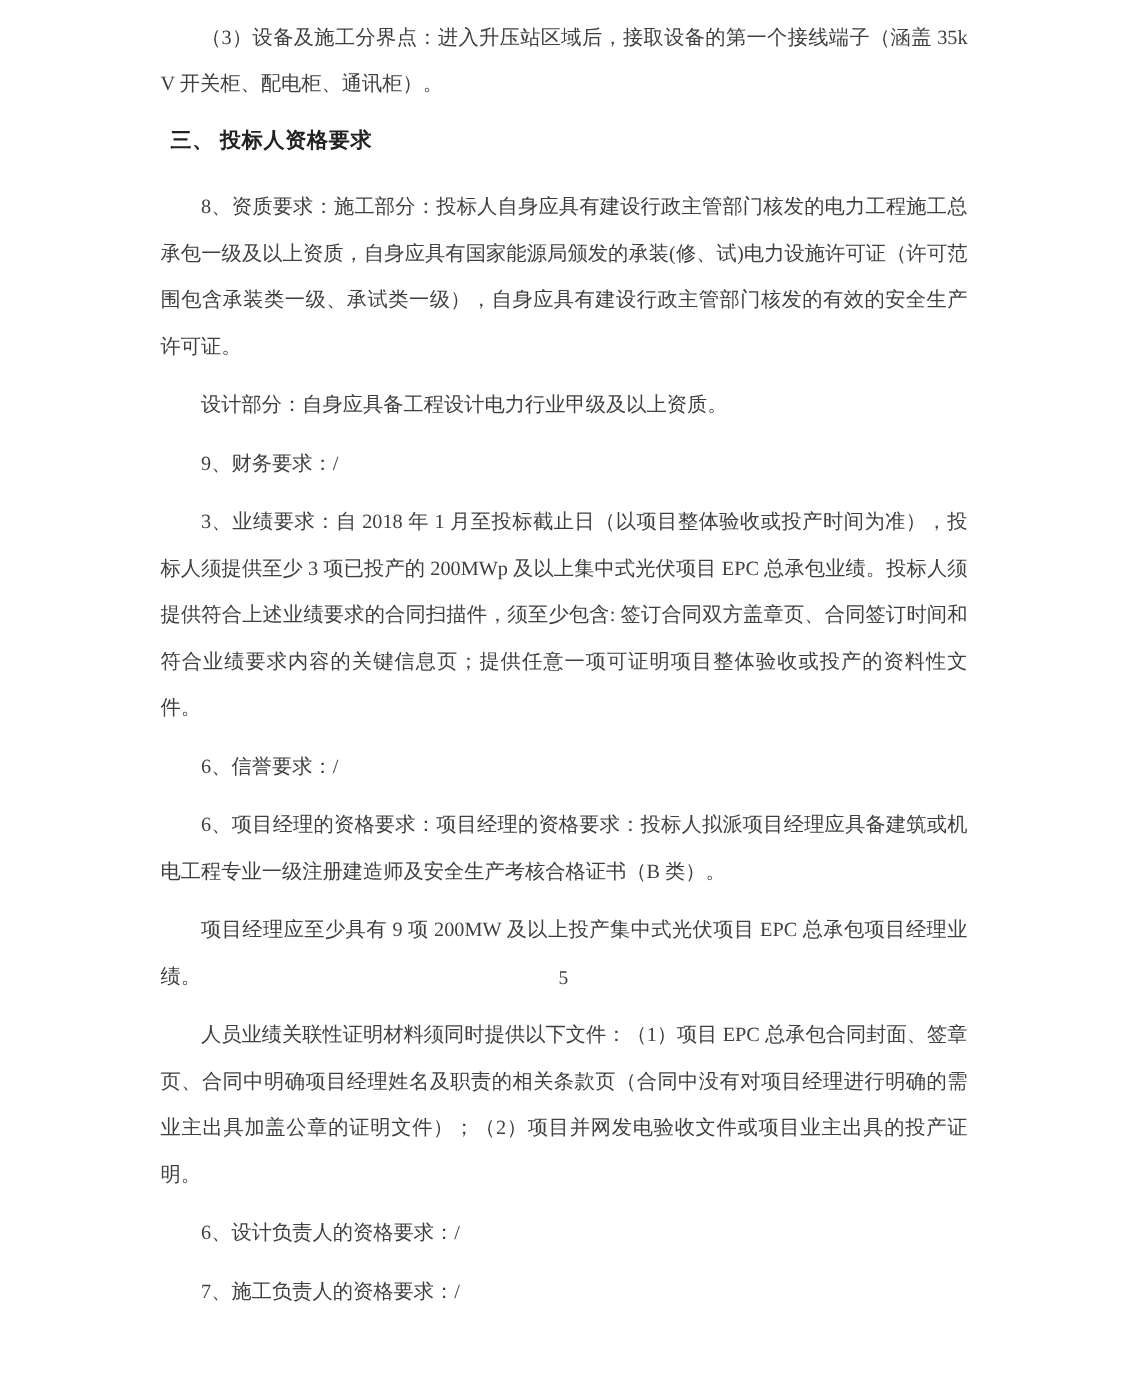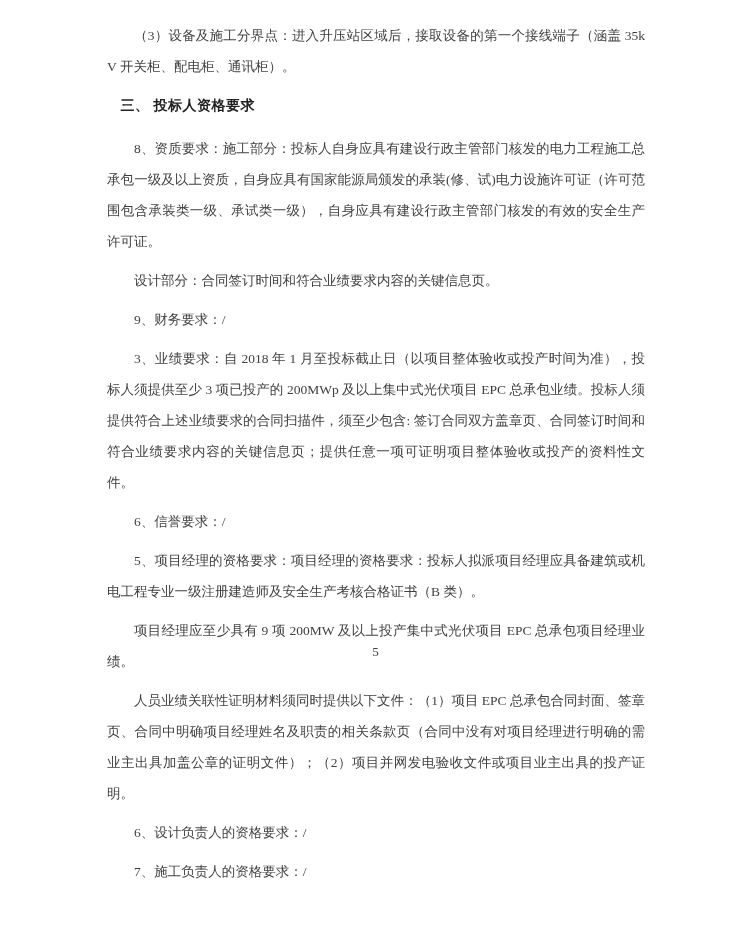--- a/index.html
+++ b/index.html
@@ -12,34 +12,34 @@
     height: 930px;
     font-family: "Liberation Serif", "DejaVu Serif", serif;
     overflow: hidden;
   }
   .page {
     position: relative;
     box-sizing: border-box;
     width: 751px;
     height: 672px;
     background: #ffffff;
-    padding: 20px 106px 40px 107px;
+    padding: 9px 106px 40px 107px;
     color: #3f3f3f;
   }
   .para {
     margin: 0 0 8px 0;
     font-size: 13.5px;
     line-height: 31px;
     text-align: justify;
     text-indent: 2em;
     color: #3f3f3f;
     word-break: break-all;
   }
   .heading {
-    margin: 0 0 12px 8px;
+    margin: 0 0 12px 1px;
     font-size: 14px;
     line-height: 31px;
     font-weight: bold;
     color: #222222;
     letter-spacing: 0.5px;
     text-indent: 0.4em;
   }
   .page-number {
     position: absolute;
     left: 0;
@@ -56,29 +56,29 @@
 
 <div class="page">
 
   <p class="para">（3）设备及施工分界点：进入升压站区域后，接取设备的第一个接线端子（涵盖 35kV 开关柜、配电柜、通讯柜）。</p>
 
 
   <h3 class="heading">三、 投标人资格要求</h3>
 
   <p class="para">8、资质要求：施工部分：投标人自身应具有建设行政主管部门核发的电力工程施工总承包一级及以上资质，自身应具有国家能源局颁发的承装(修、试)电力设施许可证（许可范围包含承装类一级、承试类一级），自身应具有建设行政主管部门核发的有效的安全生产许可证。</p>
 
-  <p class="para">设计部分：合同签订时间和符合业绩要求内容的关键信息页。</p>
+  <p class="para">设计部分：自身应具备工程设计电力行业甲级及以上资质。</p>
 
   <p class="para">9、财务要求：/</p>
 
   <p class="para">3、业绩要求：自 2018 年 1 月至投标截止日（以项目整体验收或投产时间为准），投标人须提供至少 3 项已投产的 200MWp 及以上集中式光伏项目 EPC 总承包业绩。投标人须提供符合上述业绩要求的合同扫描件，须至少包含: 签订合同双方盖章页、合同签订时间和符合业绩要求内容的关键信息页；提供任意一项可证明项目整体验收或投产的资料性文件。</p>
 
   <p class="para">6、信誉要求：/</p>
 
-  <p class="para">5、项目经理的资格要求：项目经理的资格要求：投标人拟派项目经理应具备建筑或机电工程专业一级注册建造师及安全生产考核合格证书（B 类）。</p>
+  <p class="para">6、项目经理的资格要求：项目经理的资格要求：投标人拟派项目经理应具备建筑或机电工程专业一级注册建造师及安全生产考核合格证书（B 类）。</p>
 
   <p class="para">项目经理应至少具有 9 项 200MW 及以上投产集中式光伏项目 EPC 总承包项目经理业绩。</p>
 
   <p class="para">人员业绩关联性证明材料须同时提供以下文件：（1）项目 EPC 总承包合同封面、签章页、合同中明确项目经理姓名及职责的相关条款页（合同中没有对项目经理进行明确的需业主出具加盖公章的证明文件）；（2）项目并网发电验收文件或项目业主出具的投产证明。</p>
 
   <p class="para">6、设计负责人的资格要求：/</p>
 
   <p class="para">7、施工负责人的资格要求：/</p>
 
   <div class="page-number">5</div>

